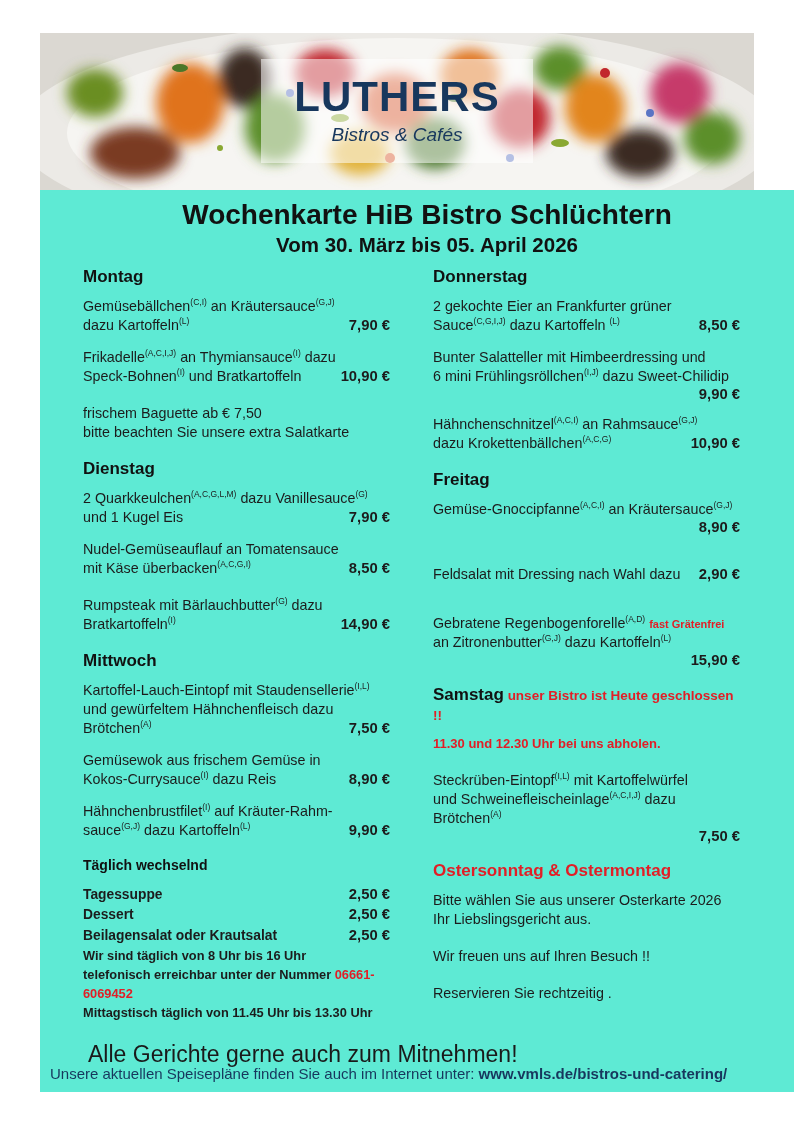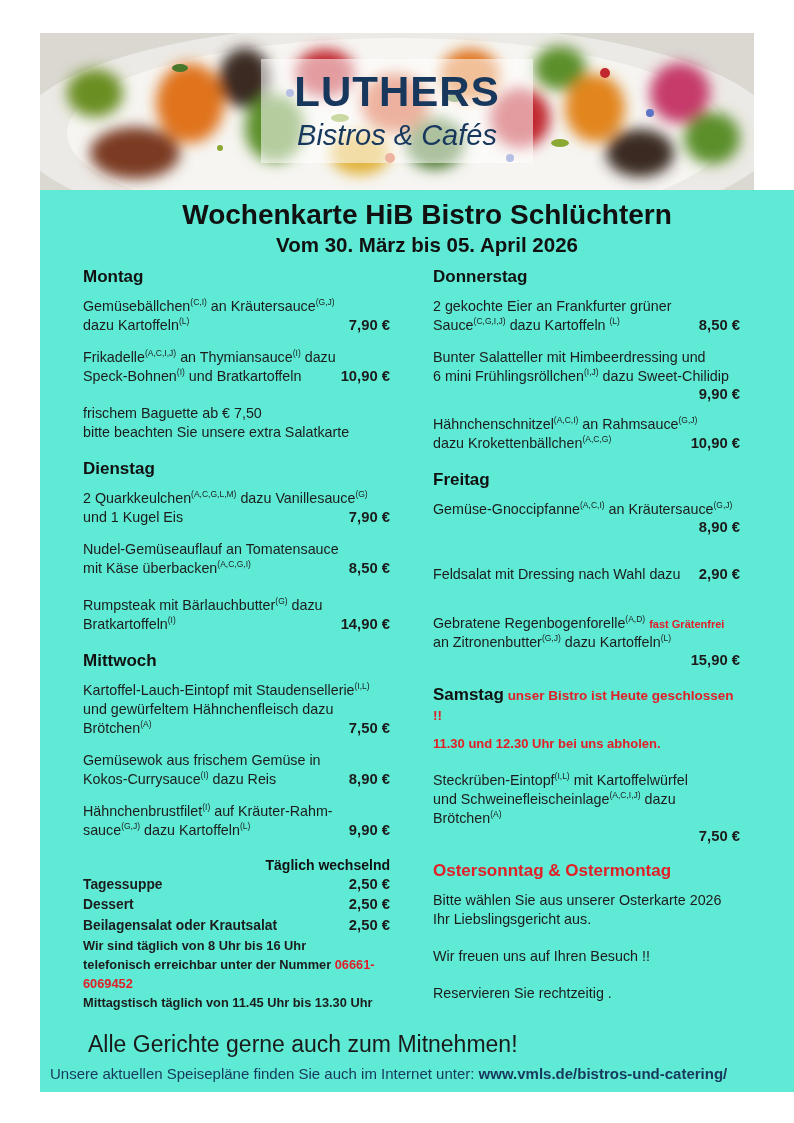--- a/index.html
+++ b/index.html
@@ -5,34 +5,34 @@
   html,body{margin:0;padding:0;background:#ffffff;}
   body{width:794px;height:1123px;font-family:"Liberation Sans",sans-serif;color:#1c1c1c;position:relative;overflow:hidden;}
   .page{position:absolute;inset:0;background:#fff;}
 
   
   .photo-wrap{position:absolute;left:40px;top:33px;width:714px;height:157px;overflow:hidden;}
   .photo-wrap svg{display:block;width:100%;height:100%;}
   .logo-box{position:absolute;left:50%;top:26px;transform:translateX(-50%);width:272px;height:104px;
     background:rgba(255,255,255,0.55);display:flex;flex-direction:column;align-items:center;justify-content:center;}
   .logo-title{font-size:42px;font-weight:700;color:#17375d;letter-spacing:1px;line-height:1;}
-  .logo-sub{font-size:29px;font-style:italic;color:#17375d;margin-top:6px;}
+  .logo-sub{font-size:19px;font-style:italic;color:#17375d;margin-top:6px;}
 
   
   .main{position:absolute;left:40px;top:190px;width:774px;height:902px;background:#5eead4;overflow:hidden;}
   h1.page-title{font-size:28px;font-weight:700;text-align:center;margin:9px 0 2px;color:#111;}
   .page-subtitle{font-size:20.5px;font-weight:700;text-align:center;margin:0 0 10px;color:#111;}
 
   .cols{display:flex;padding-left:43px;}
   .col{width:307px;}
   .col.right{margin-left:43px;}
 
   .day{margin-bottom:17px;}
   .day h3{font-size:17px;font-weight:700;margin:0 0 10px;color:#111;}
-  .day h3.small{font-size:14px;margin-bottom:2px;text-align:right;}
+  .day h3.small{font-size:14px;margin-bottom:12px;}
   .day h3.red{color:#e21e26;}
   .item{margin-bottom:13px;}
   .item.tight{margin-bottom:1px;}
   .item.info{margin-bottom:0;}
   .item.mt-md{margin-top:18px;}
   .item.mt-lg{margin-top:30px;}
   .line{font-size:14.3px;line-height:1.33;}
   .line.pre{line-height:1.25;}
   sup{font-size:8.5px;line-height:0;}
   .price{float:right;font-weight:700;font-size:14.8px;}

